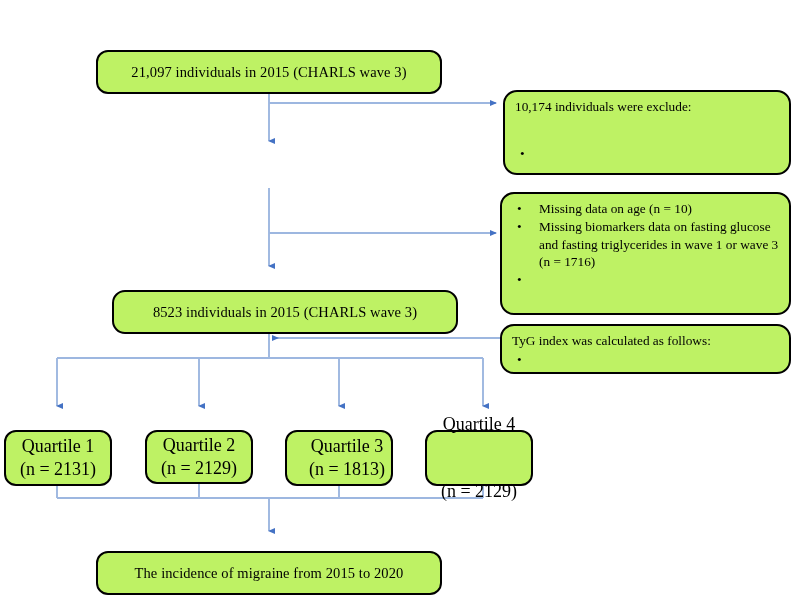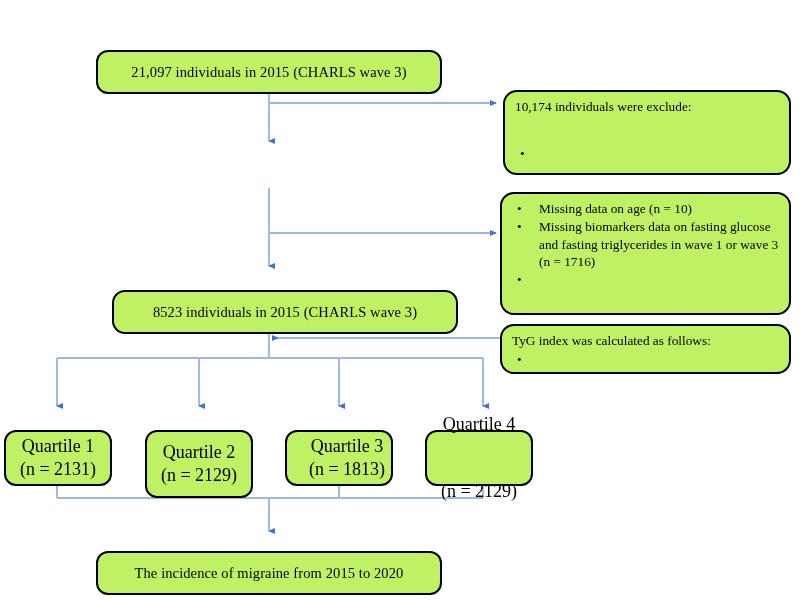--- a/index.html
+++ b/index.html
@@ -84,21 +84,21 @@
 
   <div class="node center" style="left:96px;top:531px;width:346px;height:44px;">
     <div class="main-line">The incidence of migraine from 2015 to 2020</div>
   </div>
 
   <div class="node center" style="left:4px;top:410px;width:108px;height:56px;">
     <div class="q-line">Quartile 1</div>
     <div class="q-line">(n = 2131)</div>
   </div>
 
-  <div class="node center" style="left:145px;top:410px;width:108px;height:68px;">
+  <div class="node center" style="left:145px;top:410px;width:108px;height:54px;">
     <div class="q-line">Quartile 2</div>
     <div class="q-line">(n = 2129)</div>
   </div>
 
   <div class="node center" style="left:285px;top:410px;width:108px;height:56px;padding-left:16px;">
     <div class="q-line">Quartile 3</div>
     <div class="q-line">(n = 1813)</div>
   </div>
 
   <div class="node center" style="left:425px;top:410px;width:108px;height:56px;gap:44px;">

